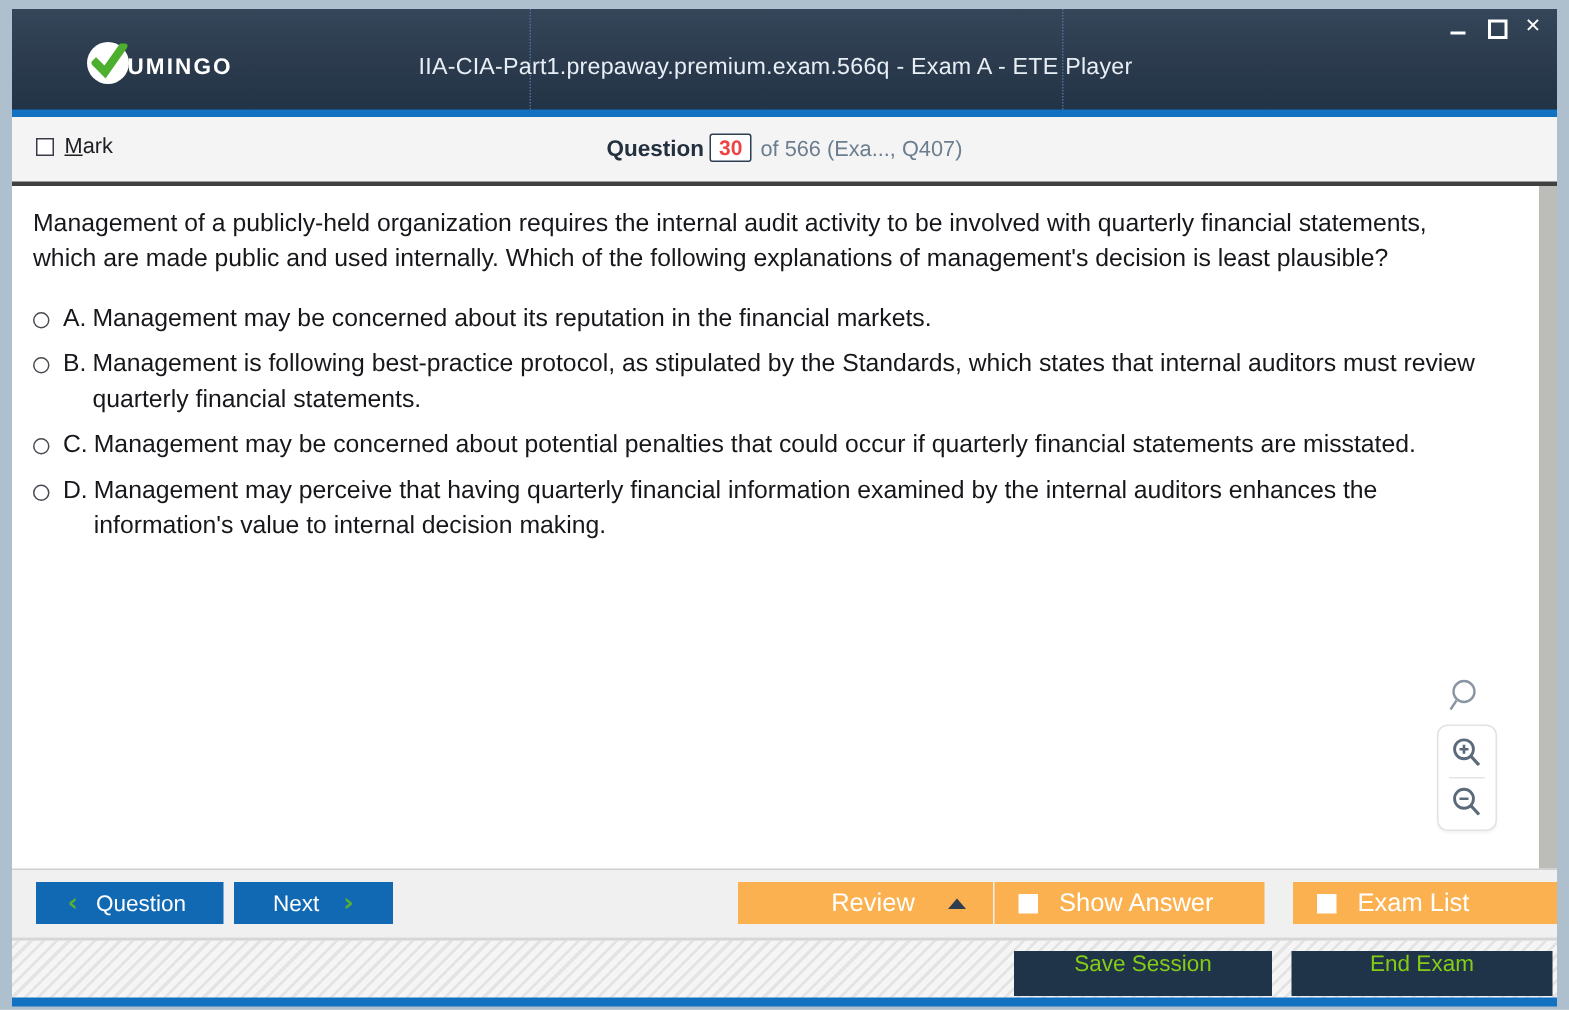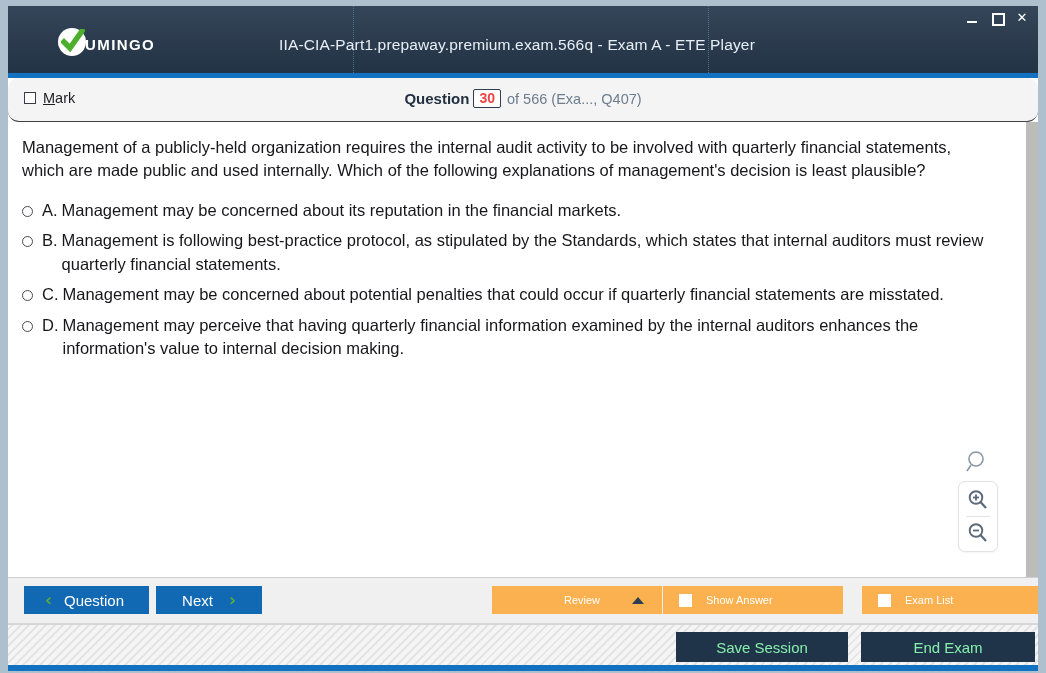--- a/index.html
+++ b/index.html
@@ -134,22 +134,21 @@
     width: 9px;
     height: 9px;
     border: 2px solid #ffffff;
   }
 
   
   .q-header {
     position: relative;
     height: 43px;
     background: #f4f4f4;
-    border-bottom: 1px solid #404040;
-    border-radius: 11px;
+    border-bottom: 3px solid #404040;
   }
   .mark-box {
     position: absolute;
     left: 16px;
     top: 12px;
     display: flex;
     align-items: center;
     gap: 7px;
     cursor: default;
   }
@@ -335,21 +334,21 @@
     line-height: 1;
     font-family: "DejaVu Sans", sans-serif;
   }
   .btn-prev .chev { margin-right: 12px; margin-left: -4px; }
   .btn-next .chev { margin-left: 16px; }
 
   .btn-orange {
     background: #fbb14f;
     height: 28px;
     top: 8px;
-    font-size: 11px;
+    font-size: 17px;
     color: #ffffff;
   }
   .btn-review {
     left: 484px;
     width: 170px;
     justify-content: center;
   }
   .btn-review .review-label { margin-left: 10px; }
   .tri-up {
     position: absolute;
@@ -381,24 +380,24 @@
       #e4e4e4 0px, #e4e4e4 2px,
       #f5f5f5 2px, #f5f5f5 6px
     );
     border-top: 1px solid #d5d5d5;
   }
   .btn-dark {
     position: absolute;
     top: 7px;
     height: 30px;
     background: #1f3349;
-    color: #86efac;
+    color: #84cc16;
     font-size: 15px;
     display: flex;
-    align-items: center;
+    align-items: flex-start;
     justify-content: center;
     border: none;
     cursor: default;
     font-family: "Liberation Sans", sans-serif;
   }
   .btn-save { left: 668px; width: 172px; }
   .btn-end  { left: 853px; width: 174px; }
 
   .bottom-accent {
     position: absolute;

